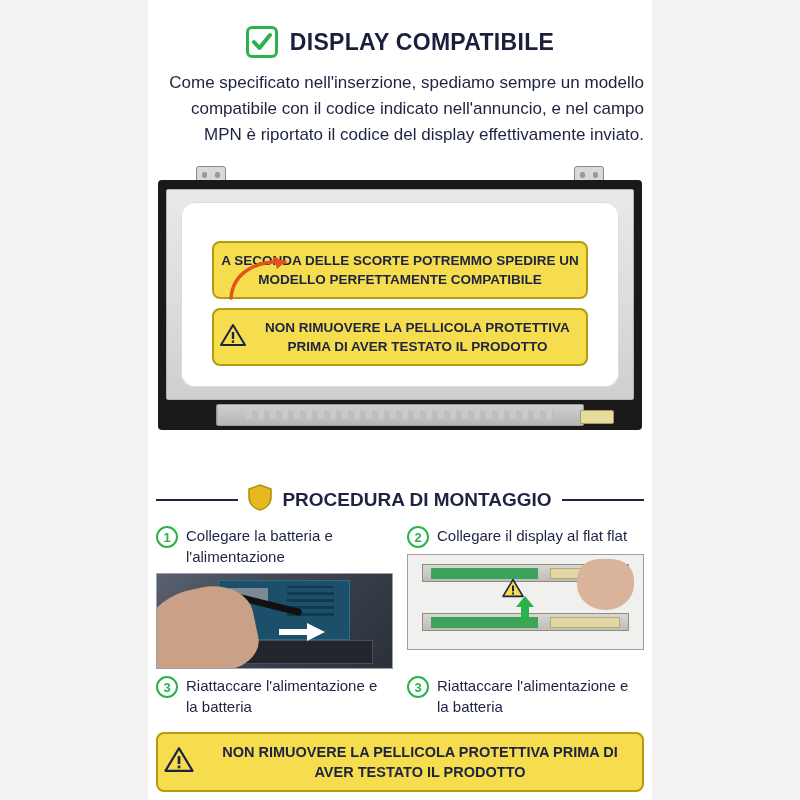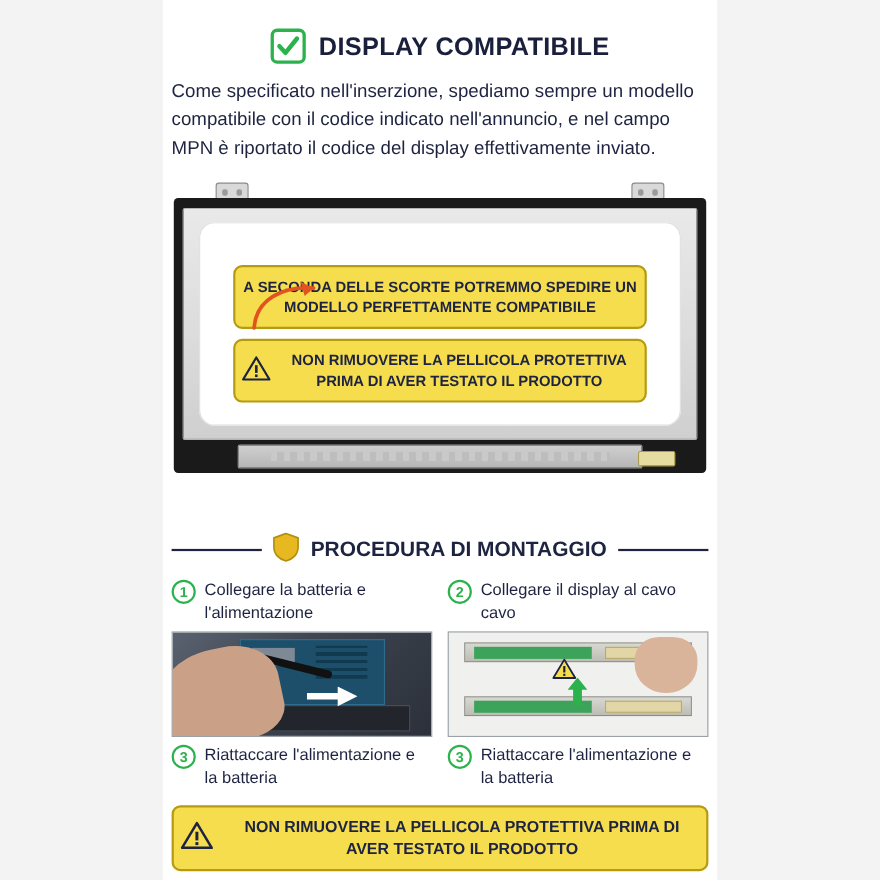--- a/index.html
+++ b/index.html
@@ -47,21 +47,21 @@
   .check-badge svg { display: block; }
   .header-title {
     font-size: 23px;
     font-weight: bold;
     color: #1a1f3c;
     letter-spacing: 0.3px;
     white-space: nowrap;
   }
   .intro {
     margin: 12px 8px 0 8px;
-    text-align: left;
+    text-align: right;
     font-size: 17px;
     line-height: 26px;
     color: #1d2340;
   }
 
   
   .display-wrap {
     position: relative;
     margin: 18px 10px 0 10px;
     height: 300px;
@@ -363,21 +363,21 @@
             <svg width="46" height="18" viewBox="0 0 46 18" aria-hidden="true">
               <path d="M0 6 H28 V0 L46 9 L28 18 V12 H0 Z" fill="#ffffff"></path>
             </svg>
           </span>
         </div>
       </div>
 
       <div>
         <div class="step-label">
           <span class="num">2</span>
-          <span>Collegare il display al cavo cavo</span>
+          <span>Collegare il display al flat flat</span>
         </div>
         <div class="photo flat">
           <div class="strip top">
             <span class="green"></span>
             <span class="tan"></span>
           </div>
           <div class="strip bottom">
             <span class="green"></span>
             <span class="tan"></span>
           </div>

